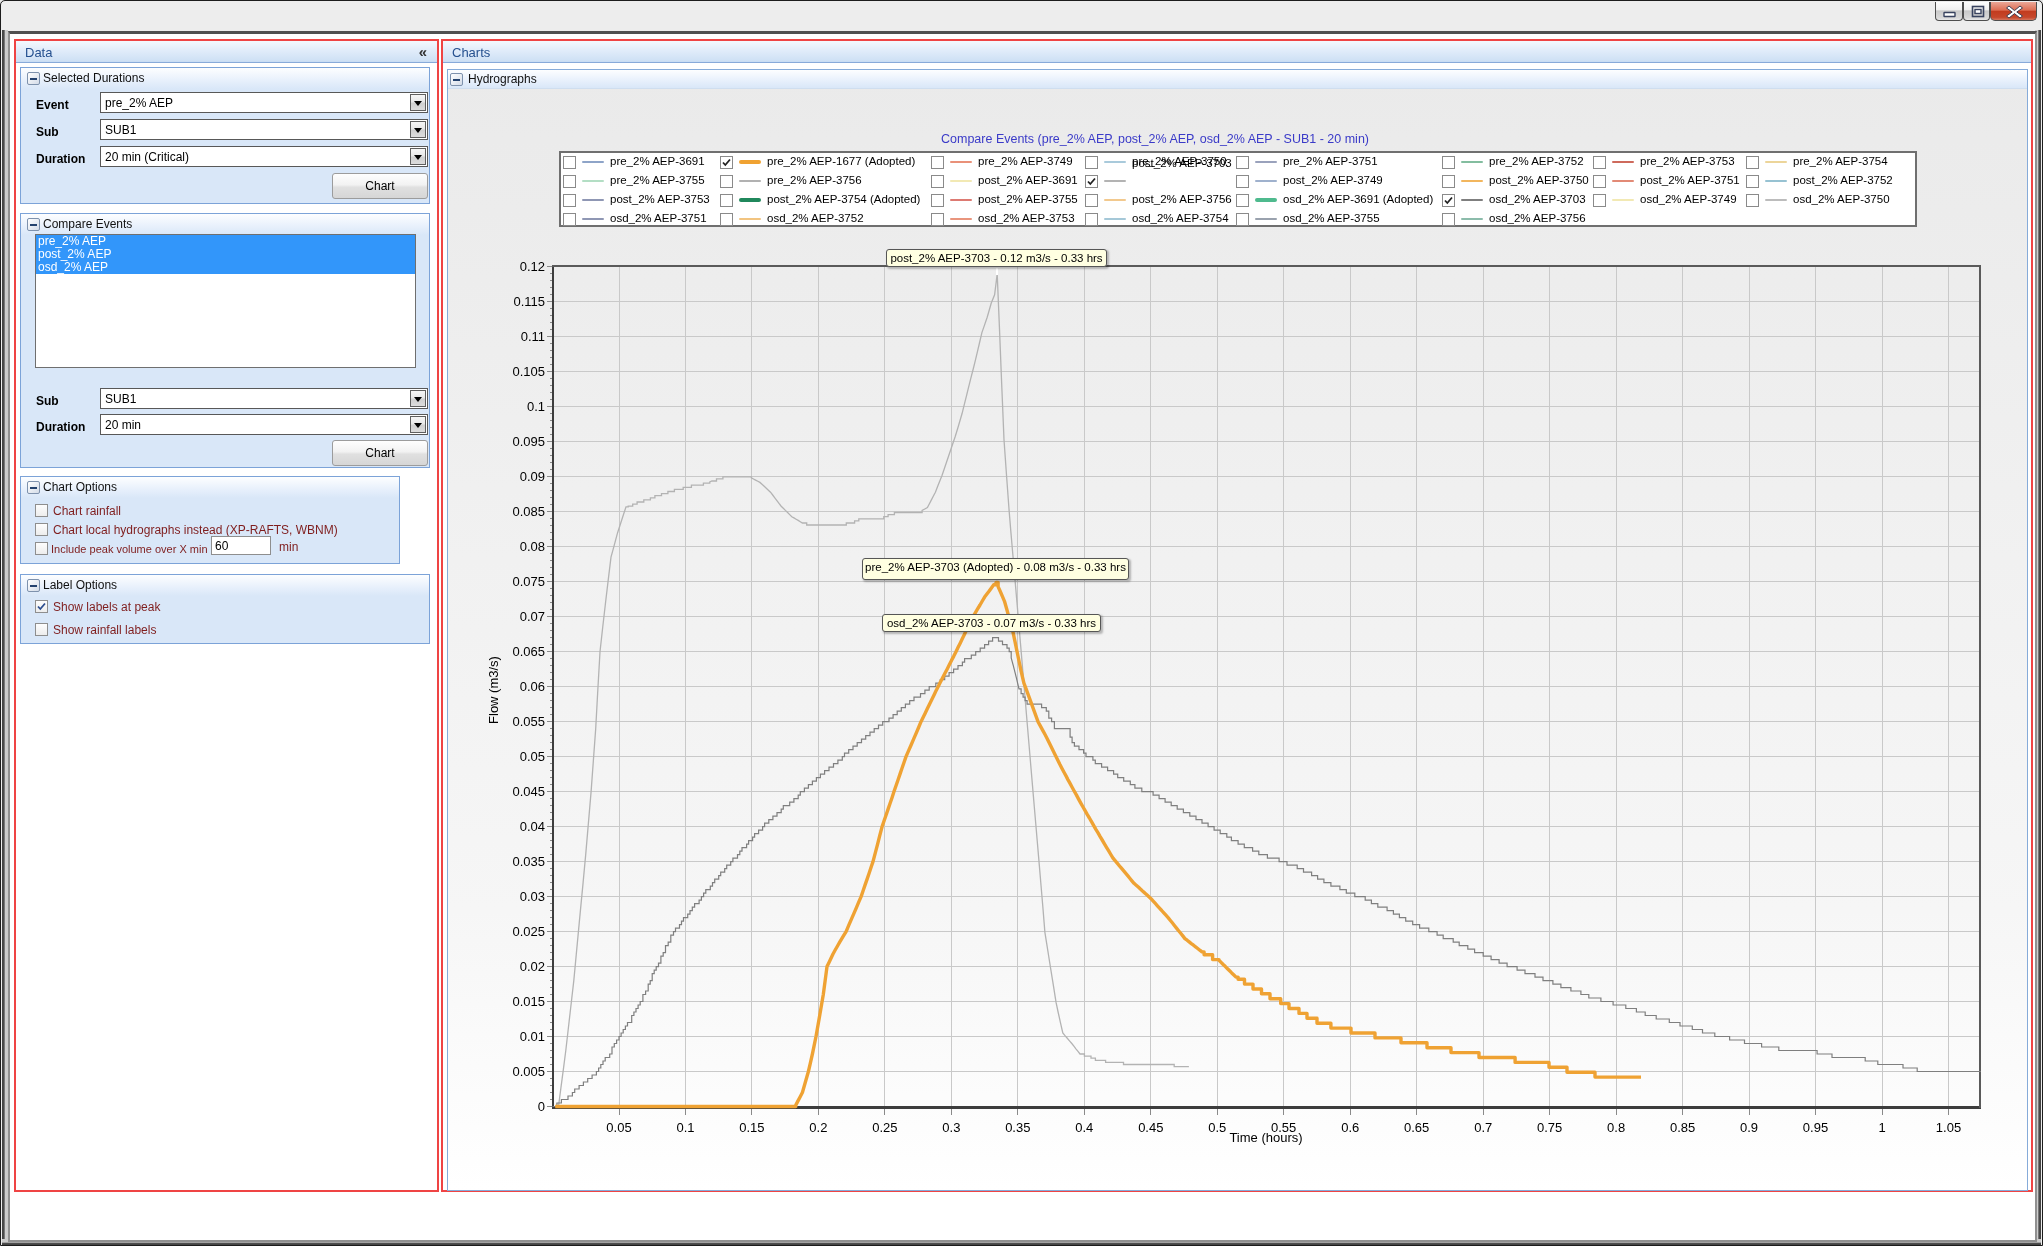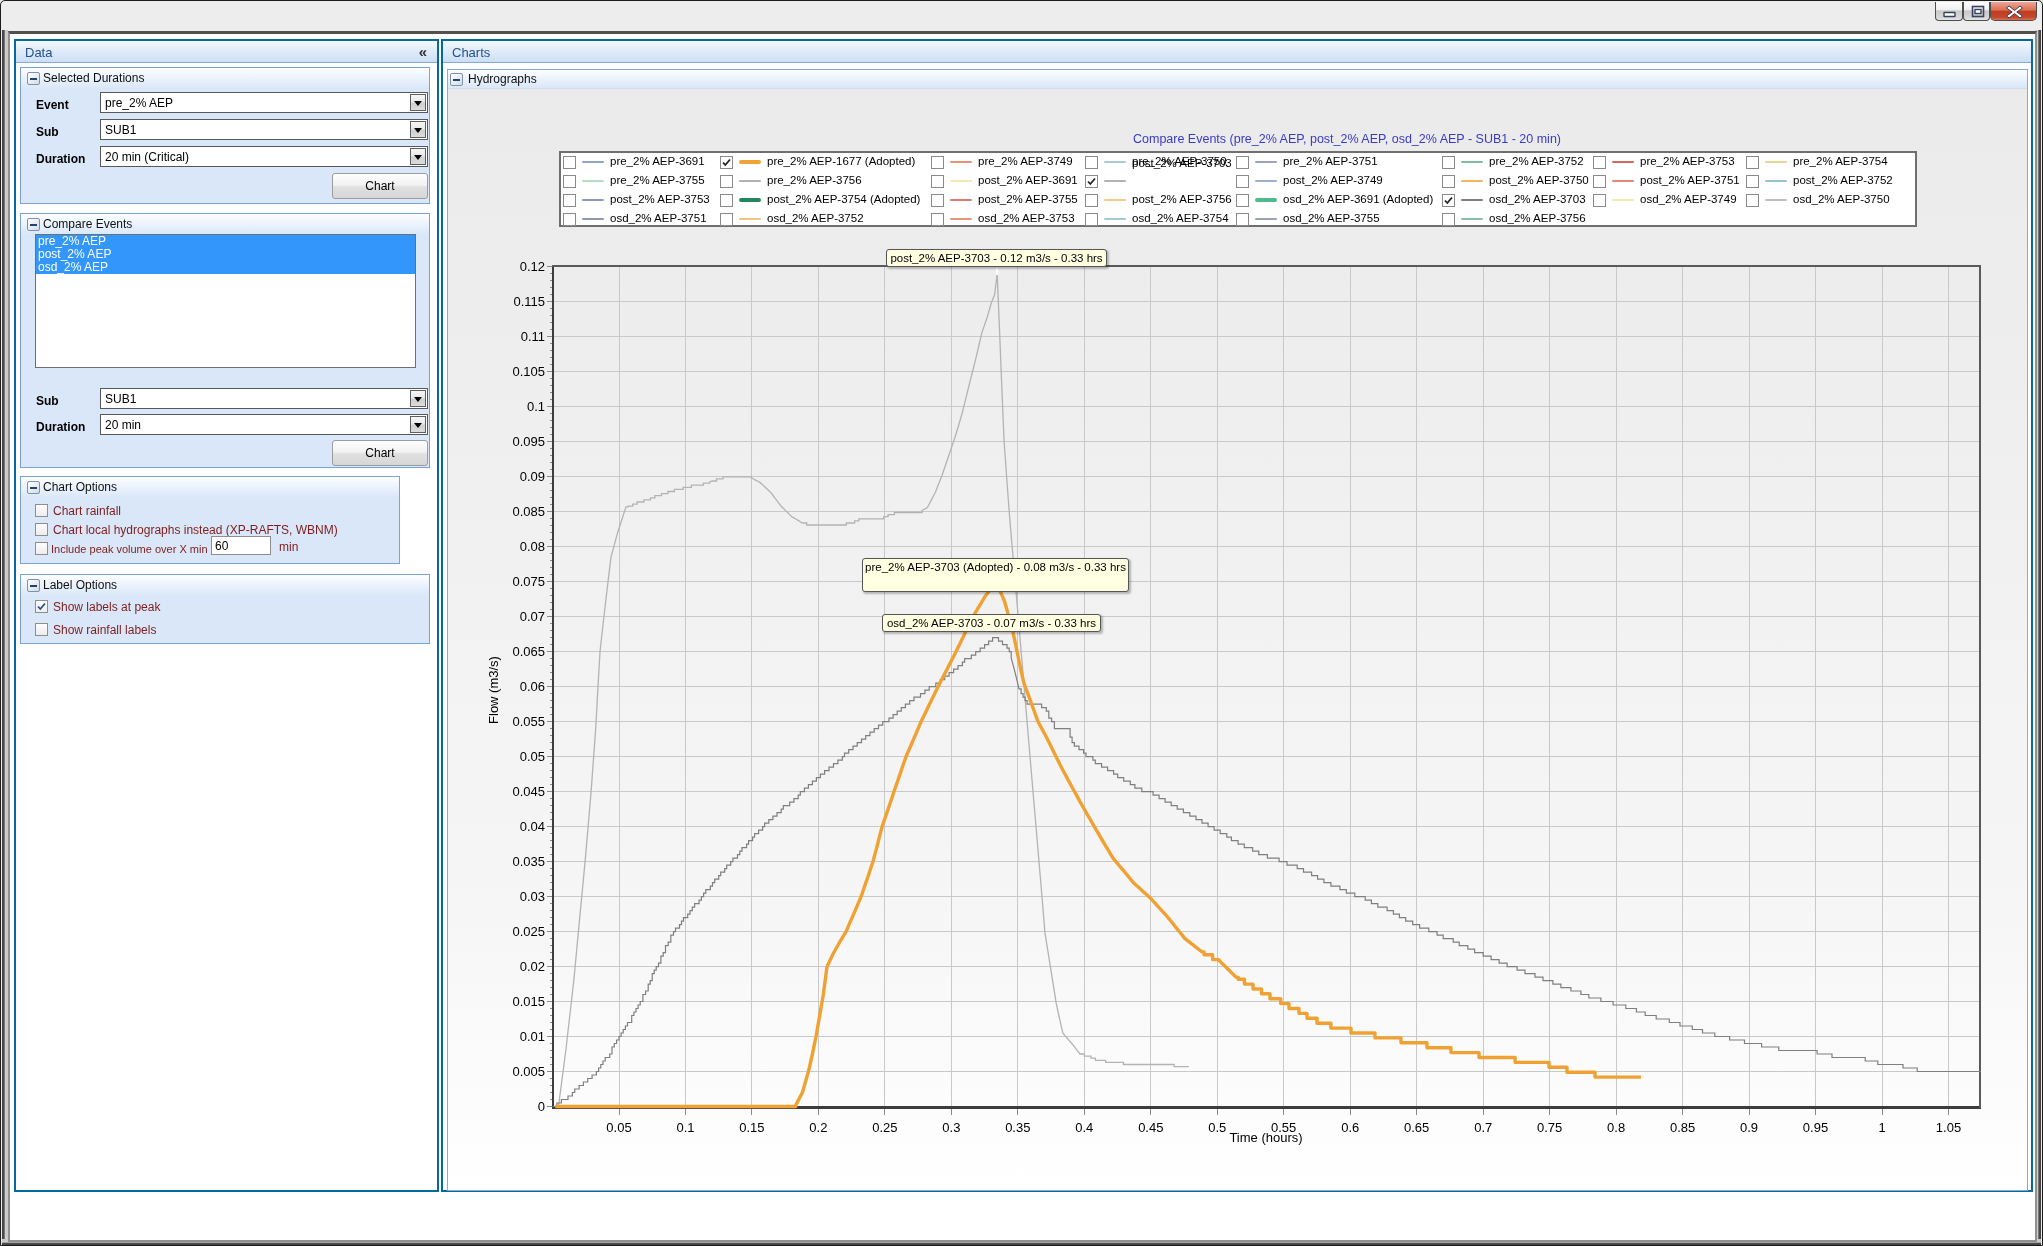--- a/index.html
+++ b/index.html
@@ -7,21 +7,21 @@
 .window{position:absolute;left:0;top:0;width:2043px;height:1246px;background:#ededed;border:1px solid #1c1c1c;border-radius:5px 5px 0 0}
 .frameL{position:absolute;left:1px;top:29px;width:6px;bottom:5px;background:linear-gradient(90deg,#414141 0px,#4d4d4d 2px,#cdcdcd 3.5px,#c9c9c9 6px)}
 .frameR{position:absolute;right:1px;top:29px;width:6px;bottom:5px;background:linear-gradient(270deg,#414141 0px,#4d4d4d 2px,#cdcdcd 3.5px,#c9c9c9 6px)}
 .frameB{position:absolute;left:1px;right:1px;bottom:0;height:6px;background:linear-gradient(0deg,#414141 0px,#4d4d4d 1.5px,#cdcdcd 3px,#c9c9c9 6px)}
 .titlebar{position:absolute;left:1px;top:1px;right:1px;height:29px;background:linear-gradient(#fcfcfc,#f2f2f2 60%,#e9e9e9);border-radius:5px 5px 0 0}
 .ticon{position:absolute;left:11px;top:8px}
 .ttext{position:absolute;left:32px;top:8px;font-size:12.5px;color:#111}
 .wbtn{position:absolute;top:1px;height:19px;border:1px solid #4e4e4e;border-top:none;background:linear-gradient(#fdfdfd,#f0f0f0 42%,#c9c9c9 50%,#d8d8d8 88%,#e8e8e8)}
 .wbtn.close{background:linear-gradient(#eba797,#dd6e54 45%,#c23c1f 52%,#c6472b 85%,#d4765e)}
 .client{position:absolute;left:7px;top:30px;width:2029px;height:1211px;background:#fff;border:2px solid #909090;border-top:3px solid #505050}
-.panel{position:absolute;border:2px solid #0369a1;background:#fff}
+.panel{position:absolute;border:2px solid #ef4444;background:#fff}
 .phead{position:absolute;left:0;top:0;right:0;height:22px;background:linear-gradient(#f4f9fe,#e1ecfa 45%,#cfe1f5 92%,#c7dbf3);border-bottom:1px solid #88aad9}
 .phead .ptitle{position:absolute;left:9px;top:4px;font-size:13px;color:#25508f}
 .collapse{position:absolute;right:10px;top:2px;font-size:15px;font-weight:bold;color:#333}
 .grp{position:absolute;border:1px solid #7ca3d8;background:#d9e7f8}
 .gcap{position:absolute;left:0;top:0;right:0;height:21px;background:linear-gradient(#fdfeff,#e9f1fc 55%,#d9e7f8)}
 .gcap .gt{position:absolute;left:22px;top:3px;font-size:12px;color:#111}
 .mg{position:absolute;left:6px;top:4px;width:13px;height:13px;border:1px solid #7e92ad;background:linear-gradient(135deg,#fff,#d4dce8);border-radius:2px}
 .mg::after{content:"";position:absolute;left:2px;top:5px;width:7px;height:1.6px;background:#24426e}
 .lbl{position:absolute;font-size:12px;font-weight:bold;color:#000}
 .dd{position:absolute;height:21px;background:#fff;border:1px solid #585858}
@@ -404,21 +404,21 @@
             <text x="1947.5" y="1131" text-anchor="middle">1.05</text>
           </g>
      <text x="497" y="689" font-size="13" fill="#000" text-anchor="middle" transform="rotate(-90 497 689)">Flow (m3/s)</text>
      <text x="1265" y="1141" font-size="13" fill="#000" text-anchor="middle">Time (hours)</text>
      <polyline points="557.5,1105.5 559.9,1086.8 562.4,1068.2 564.8,1049.5 566.8,1032.0 568.8,1014.5 570.8,997.0 572.8,979.6 575.0,956.2 577.2,932.9 579.4,909.6 582.1,881.6 584.7,853.6 587.4,822.1 590.1,790.6 592.4,759.1 594.7,727.7 596.8,689.2 599.0,650.7 601.8,625.5 604.7,600.3 607.3,578.3 610.0,556.2 612.2,548.1 614.4,539.9 616.6,531.7 618.7,525.3 620.8,518.8 622.9,512.3 625.0,505.9 627.2,505.9 627.2,505.2 631.7,505.2 631.7,503.1 636.1,503.1 636.1,501.0 642.8,501.0 642.8,498.9 649.4,498.9 649.4,496.8 653.9,496.8 653.9,494.7 660.5,494.7 660.5,492.6 666.9,492.6 666.9,490.5 673.4,490.5 673.4,488.4 682.2,488.4 682.2,486.3 690.4,486.3 690.4,484.2 702.4,484.2 702.4,482.1 708.8,482.1 708.8,480.9 711.0,480.0 715.5,480.0 715.5,477.9 721.9,477.9 721.9,475.8 750.4,475.8 750.4,476.9 752.5,478.0 754.6,479.1 756.8,480.2 758.9,481.4 761.0,483.3 763.2,485.3 765.3,487.2 767.4,489.2 769.5,491.2 771.7,494.0 773.8,496.8 775.9,499.6 778.0,502.4 780.2,505.2 782.3,507.3 784.4,509.4 786.6,511.5 788.7,513.6 790.8,515.7 792.9,516.9 795.1,518.2 797.2,519.4 799.3,520.7 801.4,522.0 805.7,522.0 805.7,524.0 845.3,524.0 845.3,522.0 853.6,522.0 853.6,519.9 857.8,519.9 857.8,517.8 882.8,517.8 882.8,515.7 887.1,515.7 887.1,513.6 893.4,513.6 893.4,511.5 921.1,511.5 921.1,509.4 923.8,508.0 926.4,506.6 928.4,502.7 930.4,498.9 932.4,495.0 934.4,491.2 936.6,485.6 938.8,480.0 941.0,474.4 943.3,467.8 945.5,461.3 947.7,454.8 949.9,448.2 952.1,441.7 954.3,435.2 956.6,427.7 958.8,420.3 961.0,412.8 963.2,403.9 965.4,395.1 967.6,386.2 969.8,377.3 972.1,368.5 974.3,359.6 976.5,350.3 978.7,341.0 980.9,331.6 983.6,323.9 986.2,316.2 988.2,309.2 990.2,302.2 993.6,293.8 996.2,272.9 998.5,328.1 1000.7,383.4 1003.0,438.7 1005.5,474.0 1008.1,509.4 1010.0,532.4 1012.0,555.5 1014.0,578.6 1016.0,601.9 1018.0,625.3 1020.0,648.6 1022.0,672.4 1024.0,696.2 1026.0,720.0 1028.0,743.5 1030.0,767.1 1032.0,790.6 1034.0,814.0 1036.0,837.3 1038.0,860.6 1040.0,884.2 1042.0,907.7 1043.9,931.3 1045.9,943.9 1047.9,956.5 1049.9,969.1 1052.5,985.2 1055.0,1001.2 1057.2,1011.5 1059.5,1021.8 1061.8,1032.0 1064.0,1034.7 1066.3,1037.3 1068.5,1039.9 1070.8,1042.5 1072.9,1045.2 1074.9,1047.8 1077.0,1050.4 1079.0,1053.0 1083.4,1053.0 1083.4,1055.1 1090.0,1055.1 1090.0,1057.2 1094.4,1057.2 1094.4,1059.3 1104.6,1059.3 1104.6,1061.4 1122.5,1061.4 1122.5,1063.5 1173.2,1063.5 1173.2,1065.6 1187.9,1065.6" fill="none" stroke="#b3b3b3" stroke-width="1.3"></polyline>
      <polyline points="551.5,1105.5 555.9,1105.5 555.9,1102.0 560.4,1102.0 560.4,1098.5 567.0,1098.5 567.0,1095.0 571.4,1095.0 571.4,1091.5 573.7,1091.5 573.7,1088.0 578.1,1088.0 578.1,1084.5 582.4,1084.5 582.4,1081.0 586.7,1081.0 586.7,1077.5 591.1,1077.5 591.1,1074.0 595.4,1074.0 595.4,1070.5 597.6,1070.5 597.6,1067.0 599.8,1067.0 599.8,1063.5 602.0,1063.5 602.0,1060.0 604.2,1060.0 604.2,1056.5 608.7,1056.5 608.7,1053.0 611.0,1053.0 611.0,1046.0 613.3,1046.0 613.3,1042.5 615.6,1042.5 615.6,1039.0 618.0,1039.0 618.0,1035.5 620.1,1035.5 620.1,1032.0 622.2,1032.0 622.2,1028.5 624.4,1028.5 624.4,1025.0 626.5,1025.0 626.5,1021.5 630.7,1021.5 630.7,1014.5 632.9,1014.5 632.9,1011.0 635.0,1011.0 635.0,1007.5 637.1,1007.5 637.1,1004.0 639.2,1004.0 639.2,1000.5 641.9,1000.5 641.9,993.5 644.6,993.5 644.6,990.0 647.2,990.0 647.2,983.1 649.2,983.1 649.2,979.6 651.2,979.6 651.2,972.6 653.2,972.6 653.2,969.1 655.2,969.1 655.2,965.6 657.5,965.6 657.5,962.1 659.9,962.1 659.9,955.1 662.2,955.1 662.2,951.6 664.5,951.6 664.5,944.6 667.2,944.6 667.2,941.1 669.8,941.1 669.8,934.1 672.5,934.1 672.5,930.6 674.5,930.6 674.5,927.1 678.5,927.1 678.5,923.6 680.5,923.6 680.5,920.1 682.5,920.1 682.5,916.6 686.7,916.6 686.7,913.1 689.0,913.1 689.0,909.6 691.3,909.6 691.3,906.1 693.6,906.1 693.6,902.6 698.1,902.6 698.1,899.1 700.4,899.1 700.4,895.6 702.6,895.6 702.6,892.1 704.8,892.1 704.8,888.6 709.3,888.6 709.3,885.1 711.5,885.1 711.5,881.6 713.7,881.6 713.7,878.1 717.7,878.1 717.7,874.6 719.7,874.6 719.7,871.1 723.7,871.1 723.7,867.6 725.7,867.6 725.7,864.1 729.7,864.1 729.7,860.6 731.9,860.6 731.9,857.1 736.5,857.1 736.5,853.6 738.8,853.6 738.8,850.1 741.0,850.1 741.0,846.6 745.6,846.6 745.6,843.1 747.6,843.1 747.6,839.6 751.6,839.6 751.6,836.1 753.6,836.1 753.6,832.6 757.6,832.6 757.6,829.1 761.6,829.1 761.6,825.6 763.6,825.6 763.6,822.1 767.8,822.1 767.8,818.6 771.9,818.6 771.9,815.1 776.0,815.1 776.0,811.6 780.2,811.6 780.2,808.1 782.3,808.1 782.3,804.6 788.7,804.6 788.7,801.1 792.9,801.1 792.9,797.6 797.2,797.6 797.2,794.1 799.3,794.1 799.3,790.6 803.4,790.6 803.4,787.1 807.4,787.1 807.4,783.6 811.4,783.6 811.4,780.1 815.4,780.1 815.4,776.6 819.4,776.6 819.4,773.1 823.6,773.1 823.6,769.6 828.0,769.6 828.0,766.1 832.5,766.1 832.5,762.6 836.9,762.6 836.9,759.1 841.3,759.1 841.3,755.6 843.5,755.6 843.5,752.2 847.7,752.2 847.7,748.7 852.0,748.7 852.0,745.2 856.2,745.2 856.2,741.7 860.5,741.7 860.5,738.2 864.7,738.2 864.7,734.7 869.0,734.7 869.0,731.2 873.2,731.2 873.2,727.7 877.5,727.7 877.5,724.2 881.7,724.2 881.7,720.7 888.0,720.7 888.0,717.2 892.1,717.2 892.1,713.7 896.2,713.7 896.2,710.2 900.3,710.2 900.3,706.7 904.4,706.7 904.4,703.2 908.7,703.2 908.7,699.7 913.0,699.7 913.0,696.2 919.5,696.2 919.5,692.7 923.9,692.7 923.9,689.2 928.2,689.2 928.2,685.7 934.8,685.7 934.8,682.2 939.3,682.2 939.3,678.7 943.7,678.7 943.7,675.2 948.1,675.2 948.1,671.7 952.6,671.7 952.6,668.2 957.0,668.2 957.0,664.7 961.4,664.7 961.4,661.2 963.6,661.2 963.6,657.7 970.3,657.7 970.3,654.2 974.7,654.2 974.7,650.7 979.2,650.7 979.2,647.2 983.6,647.2 983.6,643.7 987.6,643.7 987.6,640.2 991.6,640.2 991.6,636.7 997.5,636.7 997.5,640.2 1001.5,640.2 1001.5,643.7 1006.0,643.7 1006.0,647.2 1008.2,647.2 1008.2,650.7 1010.2,650.7 1010.2,657.0 1012.3,664.7 1015.2,676.2 1018.0,687.8 1020.1,687.8 1020.1,692.7 1022.1,692.7 1022.1,696.2 1024.1,696.2 1024.1,699.7 1026.1,699.7 1026.1,703.2 1040.6,703.2 1040.6,706.7 1045.3,706.7 1045.3,710.2 1047.8,710.2 1047.8,717.2 1050.6,717.2 1050.6,720.7 1053.4,720.7 1053.4,727.7 1069.1,727.7 1069.1,736.1 1071.1,736.1 1071.1,741.7 1073.4,741.7 1073.4,745.2 1078.0,745.2 1078.0,748.7 1082.6,748.7 1082.6,752.2 1085.0,752.2 1085.0,755.6 1091.9,755.6 1091.9,759.1 1094.3,759.1 1094.3,762.6 1100.6,762.6 1100.6,766.1 1106.6,766.1 1106.6,769.6 1112.6,769.6 1112.6,773.1 1116.7,773.1 1116.7,776.6 1122.7,776.6 1122.7,780.1 1129.3,780.1 1129.3,783.6 1133.9,783.6 1133.9,787.1 1140.8,787.1 1140.8,790.6 1152.1,790.6 1152.1,794.1 1158.1,794.1 1158.1,797.6 1164.1,797.6 1164.1,801.1 1170.2,801.1 1170.2,804.6 1176.2,804.6 1176.2,808.1 1182.4,808.1 1182.4,811.6 1188.8,811.6 1188.8,815.1 1195.0,815.1 1195.0,818.6 1201.0,818.6 1201.0,822.1 1207.1,822.1 1207.1,825.6 1213.1,825.6 1213.1,829.1 1219.2,829.1 1219.2,832.6 1225.8,832.6 1225.8,836.1 1230.4,836.1 1230.4,839.6 1237.1,839.6 1237.1,843.1 1243.3,843.1 1243.3,846.6 1251.6,846.6 1251.6,850.1 1257.8,850.1 1257.8,853.6 1266.4,853.6 1266.4,857.1 1278.1,857.1 1278.1,860.6 1286.0,860.6 1286.0,864.1 1296.2,864.1 1296.2,867.6 1302.5,867.6 1302.5,871.1 1310.6,871.1 1310.6,874.6 1316.6,874.6 1316.6,878.1 1322.9,878.1 1322.9,881.6 1329.9,881.6 1329.9,885.1 1338.9,885.1 1338.9,888.6 1345.3,888.6 1345.3,892.1 1353.8,892.1 1353.8,895.6 1364.2,895.6 1364.2,899.1 1370.4,899.1 1370.4,902.6 1376.8,902.6 1376.8,906.1 1386.1,906.1 1386.1,909.6 1392.4,909.6 1392.4,913.1 1398.4,913.1 1398.4,916.6 1404.7,916.6 1404.7,920.1 1411.7,920.1 1411.7,923.6 1418.6,923.6 1418.6,927.1 1427.8,927.1 1427.8,930.6 1436.1,930.6 1436.1,934.1 1442.2,934.1 1442.2,937.6 1452.2,937.6 1452.2,941.1 1458.2,941.1 1458.2,944.6 1466.8,944.6 1466.8,948.1 1473.6,948.1 1473.6,951.6 1482.2,951.6 1482.2,955.1 1490.1,955.1 1490.1,958.6 1498.1,958.6 1498.1,962.1 1506.1,962.1 1506.1,965.6 1516.1,965.6 1516.1,969.1 1524.0,969.1 1524.0,972.6 1534.0,972.6 1534.0,976.1 1542.0,976.1 1542.0,979.6 1551.9,979.6 1551.9,983.1 1559.9,983.1 1559.9,986.6 1569.9,986.6 1569.9,990.0 1579.9,990.0 1579.9,993.5 1587.8,993.5 1587.8,997.0 1599.9,997.0 1599.9,1000.5 1612.1,1000.5 1612.1,1004.0 1624.8,1004.0 1624.8,1007.5 1635.4,1007.5 1635.4,1011.0 1644.2,1011.0 1644.2,1014.5 1655.2,1014.5 1655.2,1018.0 1668.3,1018.0 1668.3,1021.5 1679.0,1021.5 1679.0,1025.0 1691.3,1025.0 1691.3,1028.5 1701.5,1028.5 1701.5,1032.0 1713.8,1032.0 1713.8,1035.5 1728.6,1035.5 1728.6,1039.0 1743.5,1039.0 1743.5,1042.5 1760.6,1042.5 1760.6,1046.0 1777.8,1046.0 1777.8,1049.5 1816.1,1049.5 1816.1,1053.0 1831.0,1053.0 1831.0,1056.5 1864.2,1056.5 1864.2,1060.0 1876.8,1060.0 1876.8,1063.5 1902.0,1063.5 1902.0,1067.0 1916.2,1067.0 1916.2,1070.5 1980.0,1070.5" fill="none" stroke="#7f7f7f" stroke-width="1.2"></polyline>
      <polyline points="554.2,1105.5 794.8,1105.5 794.8,1104.1 797.0,1099.9 799.2,1095.7 801.4,1091.5 803.4,1084.5 805.4,1077.5 807.4,1070.5 809.4,1061.8 811.4,1053.0 815.0,1035.5 818.7,1014.5 822.3,993.5 826.0,965.6 828.0,961.4 830.0,957.2 832.0,953.0 834.2,949.0 836.5,945.0 838.7,941.1 840.8,937.6 842.9,934.1 845.1,930.6 847.6,924.7 850.1,918.9 852.6,913.1 855.1,907.3 857.6,901.4 860.1,895.6 862.1,889.8 864.1,883.9 866.1,878.1 868.1,872.3 870.0,866.4 872.0,860.6 874.3,851.9 876.6,843.1 878.8,834.4 881.1,825.6 883.1,819.8 885.1,814.0 887.1,808.1 889.1,802.3 891.1,796.5 893.0,790.6 895.0,784.8 897.0,779.0 899.0,773.1 901.0,767.3 903.0,761.5 905.0,755.6 907.5,749.8 910.1,744.0 912.6,738.2 915.1,732.3 917.6,726.5 920.0,720.7 922.2,716.3 924.3,711.9 926.4,707.5 928.5,703.2 930.7,698.8 932.8,694.4 934.9,690.1 937.1,685.7 939.3,681.3 941.6,676.9 943.8,672.6 946.1,668.2 948.3,663.8 950.5,659.4 952.8,655.1 955.0,650.7 957.1,646.3 959.3,641.9 961.4,637.6 963.5,633.2 965.6,628.8 967.8,624.5 969.9,620.1 972.0,615.7 974.3,611.8 976.6,607.9 979.0,604.0 981.3,600.0 983.6,596.1 985.9,593.0 988.2,590.0 990.4,586.9 992.7,583.8 995.0,583.8 995.0,581.4 997.1,581.4 997.1,585.6 999.3,590.5 1001.4,595.4 1003.5,600.3 1005.7,608.0 1007.8,615.7 1009.9,623.4 1012.0,631.1 1014.0,640.7 1016.0,650.3 1018.0,660.0 1020.0,669.6 1022.9,682.2 1025.0,687.7 1027.0,693.2 1029.0,698.7 1031.0,704.2 1033.0,709.7 1035.0,715.2 1037.0,720.7 1039.3,724.9 1041.6,729.1 1043.9,733.3 1046.1,737.5 1048.2,741.8 1050.3,746.1 1052.5,750.4 1054.6,754.7 1056.7,759.0 1058.8,763.3 1061.0,767.5 1063.0,771.2 1065.0,774.9 1066.9,778.6 1068.9,782.2 1071.1,786.2 1073.3,790.2 1075.5,794.1 1077.6,798.1 1079.8,802.1 1082.0,806.0 1084.1,809.7 1086.2,813.4 1088.4,817.0 1090.5,820.7 1092.6,824.4 1094.7,828.1 1096.9,831.7 1099.0,835.4 1101.2,839.0 1103.3,842.6 1105.5,846.3 1107.7,849.9 1109.8,853.5 1112.0,857.1 1114.1,859.6 1116.2,862.1 1118.3,864.7 1120.4,867.2 1122.5,869.7 1124.6,872.2 1126.7,874.7 1128.8,877.3 1130.9,879.8 1133.0,882.3 1135.2,884.2 1137.3,886.1 1139.4,888.1 1141.5,890.0 1143.7,891.9 1145.8,893.8 1147.9,895.8 1150.0,897.7 1152.2,900.1 1154.3,902.4 1156.4,904.8 1158.5,907.1 1160.7,909.5 1162.8,911.9 1164.9,914.2 1167.1,916.6 1169.2,919.2 1171.3,921.8 1173.4,924.5 1175.5,927.1 1177.6,929.7 1179.7,932.3 1181.8,934.9 1183.9,937.6 1186.1,939.2 1188.2,940.9 1190.3,942.6 1192.5,944.2 1194.6,945.9 1196.7,947.5 1198.8,949.2 1201.0,950.9 1203.1,950.9 1203.1,953.7 1211.6,953.7 1211.6,958.6 1218.0,958.6 1218.0,959.3 1220.1,961.4 1222.2,963.5 1224.4,965.6 1226.5,967.7 1228.6,969.8 1230.7,971.9 1232.9,974.0 1235.0,976.1 1237.1,976.1 1237.1,978.2 1243.5,978.2 1243.5,983.1 1252.0,983.1 1252.0,988.0 1260.5,988.0 1260.5,992.8 1269.0,992.8 1269.0,997.7 1279.7,997.7 1279.7,1002.6 1288.0,1002.6 1288.0,1007.5 1298.0,1007.5 1298.0,1012.4 1306.0,1012.4 1306.0,1017.3 1316.0,1017.3 1316.0,1022.2 1329.9,1022.2 1329.9,1027.1 1350.0,1027.1 1350.0,1032.0 1374.0,1032.0 1374.0,1036.9 1400.0,1036.9 1400.0,1041.8 1426.0,1041.8 1426.0,1046.7 1450.0,1046.7 1450.0,1051.6 1478.0,1051.6 1478.0,1056.5 1514.1,1056.5 1514.1,1061.4 1548.0,1061.4 1548.0,1066.3 1566.0,1066.3 1566.0,1071.2 1594.0,1071.2 1594.0,1076.1 1640.0,1076.1" fill="none" stroke="#efa233" stroke-width="3.4" stroke-linejoin="round"></polyline>
      <line x1="996" y1="267" x2="996" y2="274" stroke="#fff" stroke-width="2"></line>
    </svg>
 
-   <div class="abs" style="left:931px;top:98px;width:620px;text-align:right;font-size:12.5px;color:#3a3ac8">Compare Events (pre_2% AEP, post_2% AEP, osd_2% AEP - SUB1 - 20 min)</div>
+   <div class="abs" style="left:931px;top:98px;width:620px;text-align:left;font-size:12.5px;color:#3a3ac8">Compare Events (pre_2% AEP, post_2% AEP, osd_2% AEP - SUB1 - 20 min)</div>
    <div class="abs" style="left:549px;top:117px;width:1358px;height:76px;background:#fff;border:2px solid #6f6f6f"></div>
 <div class="abs" style="left:-9px;top:-33px">
           <div class="lcb" style="left:562px;top:155px"></div>
           <div style="position:absolute;left:581px;top:160px;width:22px;height:2px;background:#8ea4c8;border-radius:2px"></div>
           <div class="ltx" style="left:609px;top:154px">pre_2% AEP-3691</div>
           <div class="lcb" style="left:719px;top:155px">
             <svg width="11" height="11" viewBox="0 0 11 11" style="position:absolute;left:0;top:0">
               <path d="M2 5.5 L4.3 8 L9 2.5" stroke="#222" stroke-width="1.8" fill="none"></path>
             </svg>
           </div>
@@ -510,19 +510,19 @@
           <div class="lcb" style="left:1084px;top:212px"></div>
           <div style="position:absolute;left:1103px;top:217px;width:22px;height:2px;background:#a5c8d8;border-radius:2px"></div>
           <div class="ltx" style="left:1131px;top:211px">osd_2% AEP-3754</div>
           <div class="lcb" style="left:1235px;top:212px"></div>
           <div style="position:absolute;left:1254px;top:217px;width:22px;height:2px;background:#9aa2ae;border-radius:2px"></div>
           <div class="ltx" style="left:1282px;top:211px">osd_2% AEP-3755</div>
           <div class="lcb" style="left:1441px;top:212px"></div>
           <div style="position:absolute;left:1460px;top:217px;width:22px;height:2px;background:#8cbcab;border-radius:2px"></div>
           <div class="ltx" style="left:1488px;top:211px">osd_2% AEP-3756</div>
    <div class="tooltip" style="left:885px;top:248px;width:221px;height:18px">post_2% AEP-3703 - 0.12 m3/s - 0.33 hrs</div>
-   <div class="tooltip" style="left:861px;top:557px;width:267px;height:34px">pre_2% AEP-3703 (Adopted) - 0.08 m3/s - 0.33 hrs</div>
+   <div class="tooltip" style="left:861px;top:557px;width:267px;height:22px">pre_2% AEP-3703 (Adopted) - 0.08 m3/s - 0.33 hrs</div>
    <div class="tooltip" style="left:881px;top:613px;width:219px;height:18px">osd_2% AEP-3703 - 0.07 m3/s - 0.33 hrs</div>
   </div>
  </div>
 
  </div>
 </div>
 
 </body></html>

